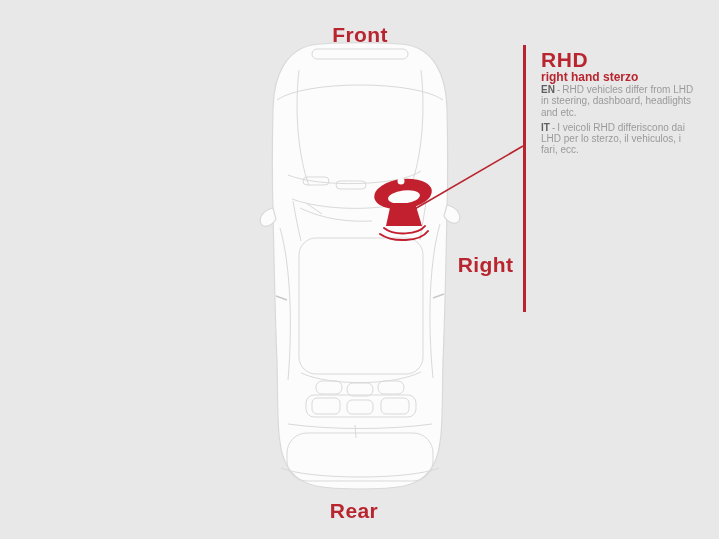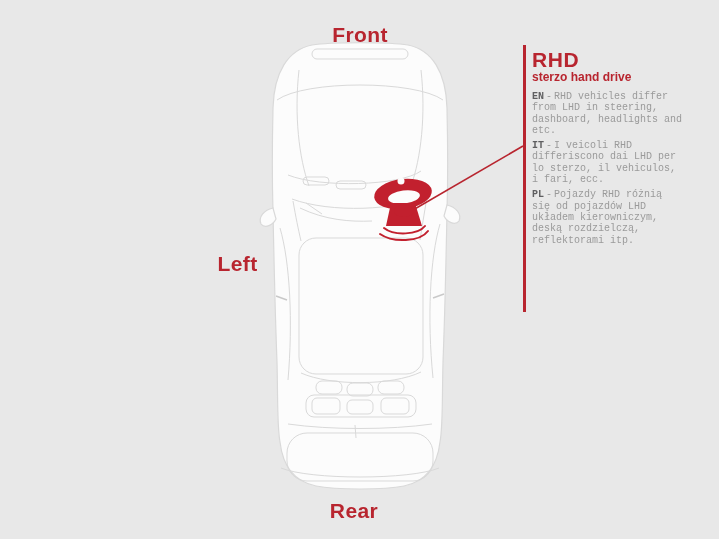--- a/index.html
+++ b/index.html
@@ -16,24 +16,24 @@
   .red{fill:var(--wheel-red);stroke:none;}
   .redln{fill:none;stroke:var(--wheel-red);stroke-width:2;stroke-linecap:round;}
   .holefill{fill:var(--car-fill);}
   .leader{stroke:var(--accent);stroke-width:1.6;}
   .dir-label{position:absolute;color:var(--accent);font-weight:bold;font-size:21px;letter-spacing:.4px;text-align:center;}
   .front{left:290px;top:15px;width:140px;margin-top:8px;}
   .left{left:180px;top:252px;width:115px;}
   .right{left:428px;top:253px;width:115px;}
   .rear{left:284px;top:499px;width:140px;}
   .panel{position:absolute;left:523px;top:45px;width:182px;border-left:3px solid var(--accent);
-         height:267px;padding:4px 0 0 6px;}
+         height:267px;padding:4px 0 0 15px;}
   .panel-title{color:var(--accent);font-weight:bold;font-size:21px;line-height:21px;letter-spacing:.6px;}
   .panel-subtitle{color:var(--accent);font-weight:bold;font-size:12px;line-height:13px;margin-top:1px;}
-  .entries{margin-top:7px;width:154px;font-family:Liberation Mono, monospace;}
+  .entries{width:154px;}
   .entry{font-size:10px;line-height:11.3px;color:var(--text-gray);margin-bottom:4px;}
   .entry b{color:var(--lang-gray);font-weight:bold;}
   .entry .sep{margin:0 2px;}
 </style>
 </head>
 <body>
 
 <div class="canvas">
 
   <svg class="scene" width="719" height="539" viewBox="0 0 719 539">
@@ -89,32 +89,29 @@
       <ellipse cx="404" cy="197" rx="16" ry="6.5" transform="rotate(-7 404 197)" class="holefill"></ellipse>
       <circle cx="401" cy="181" r="3.5" class="holefill"></circle>
       <path class="red" d="M391,203 L386,226 L422,226 L415,203 Z"></path>
       <ellipse cx="404" cy="211" rx="10" ry="6" class="red"></ellipse>
       <path class="redln" d="M384,228 C394,236 418,235 425,226"></path>
       <path class="redln" d="M380,234 C393,243 420,242 428,231"></path>
     </g>
   </svg>
 
   <div class="dir-label front">Front</div>
-  <div class="dir-label left">Left</div>
+  <div class="dir-label right">Right</div>
   <div class="dir-label rear">Rear</div>
 
   <div class="panel">
     <div class="panel-title">RHD</div>
-    <div class="panel-subtitle">sterzo hand drive</div>
+    <div class="panel-subtitle">right hand sterzo</div>
     <div class="entries">
       <p class="entry">
         <b>EN</b><span class="sep">-</span><span>RHD vehicles differ from LHD in steering, dashboard, headlights and etc.</span>
       </p>
       <p class="entry">
         <b>IT</b><span class="sep">-</span><span>I veicoli RHD differiscono dai LHD per lo sterzo, il vehiculos, i fari, ecc.</span>
       </p>
-      <p class="entry">
-        <b>PL</b><span class="sep">-</span><span>Pojazdy RHD różnią się od pojazdów LHD układem kierowniczym, deską rozdzielczą, reflektorami itp.</span>
-      </p>
     </div>
   </div>
 
 </div>
 
 </body></html>

